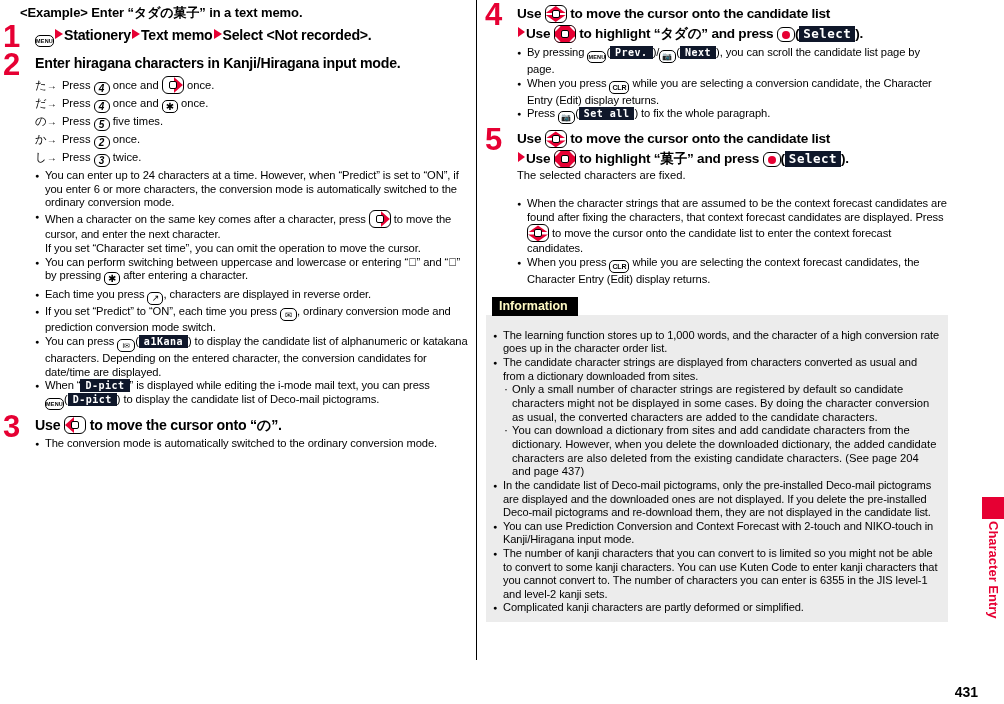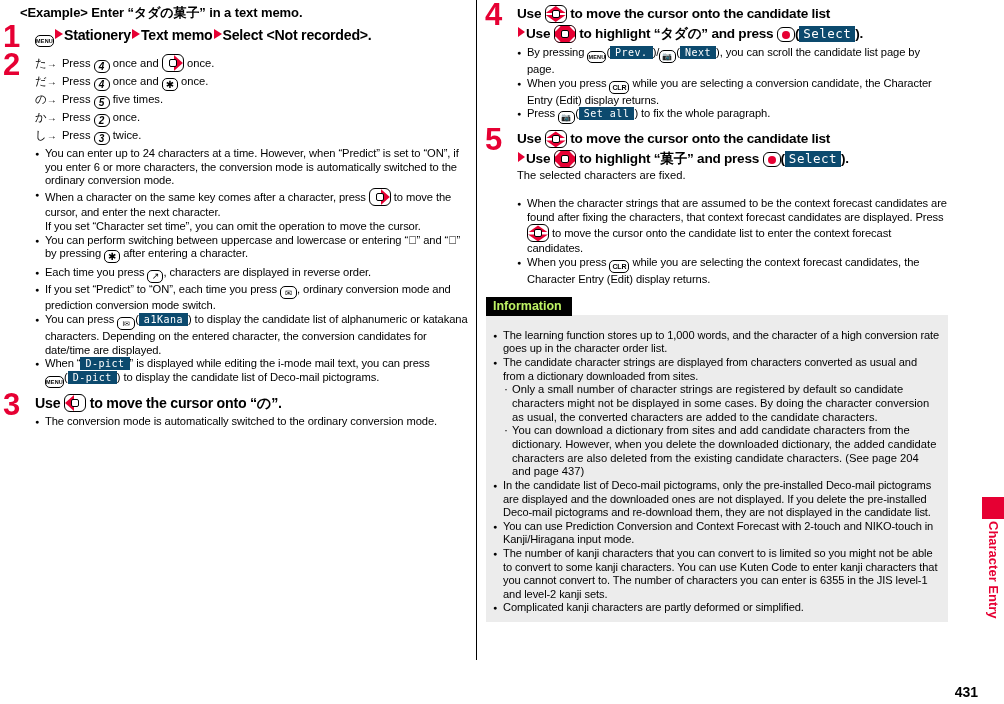--- a/index.html
+++ b/index.html
@@ -138,23 +138,23 @@
   .navkey.four { background:#e60033; }
   .navkey.four .notch { position:absolute; background:#fff; z-index:2; }
   .navkey.four .n-tl { left:-3px; top:-3px; width:7px; height:7px; transform:rotate(45deg); }
   .navkey.four .n-tr { right:-3px; top:-3px; width:7px; height:7px; transform:rotate(45deg); }
   .navkey.four .n-bl { left:-3px; bottom:-3px; width:7px; height:7px; transform:rotate(45deg); }
   .navkey.four .n-br { right:-3px; bottom:-3px; width:7px; height:7px; transform:rotate(45deg); }
 
   
   .softkey {
     display:inline-block; vertical-align:0px;
-    background:#0c4a6e; color:#fff;
+    background:#0f172a; color:#fff;
     font-family:"DejaVu Sans Mono", monospace;
-    font-size:10px; font-weight:normal; line-height:13px;
+    font-size:10px; font-weight:bold; line-height:13px;
     padding:0 5px; letter-spacing:0.5px;
     border:0;
   }
   .softkey.big { font-size:12.5px; line-height:16px; padding:0 4px; }
 
   
   .tri {
     display:inline-block; width:0; height:0; vertical-align:1px;
     border-left:8px solid #e60033;
     border-top:5.5px solid transparent;
@@ -163,23 +163,23 @@
   }
   .tri.sm {
     border-left:7px solid #e60033;
     border-top:5px solid transparent;
     border-bottom:5px solid transparent;
   }
 
   
   .info-wrap { margin-top:9px; }
   .info-title {
-    display:inline-block; background:#000; color:#bef264;
+    display:inline-block; background:#000; color:#fef9c3;
     font-size:12.5px; font-weight:bold; line-height:16px;
-    padding:1px 10px 2px 7px; 
+    padding:1px 10px 2px 7px; margin-left:6px;
   }
   .info-box {
     background:#ececec; padding:14px 8px 7px 7px;
     margin-top:-1px;
   }
   .info-box ul.bl > li { font-size:11.1px; line-height:13.6px; }
 
   
   .side-tab {
     position:absolute; right:0px; top:497px;
@@ -216,20 +216,21 @@
 
     <div class="step">
       <div class="step-num">1</div>
       <div class="step-title">
         <span class="key menu">MENU</span><span class="tri"></span><span>Stationery</span><span class="tri"></span><span>Text memo</span><span class="tri"></span><span>Select &lt;Not recorded&gt;.</span>
       </div>
     </div>
 
     <div class="step" style="margin-top:7px;">
       <div class="step-num">2</div>
+      <div class="step-title">Enter hiragana characters in Kanji/Hiragana input mode.</div>
 
       <div style="margin-top:3px;">
         <div class="keyrow">
           <span class="kana">た</span><span class="arrow-r">→</span>
           <span>Press</span>
           <span class="key num">4</span>
           <span>once and</span>
           <span class="navkey right"><span class="wedge"></span><span class="hole"></span></span>
           <span>once.</span>
         </div>

